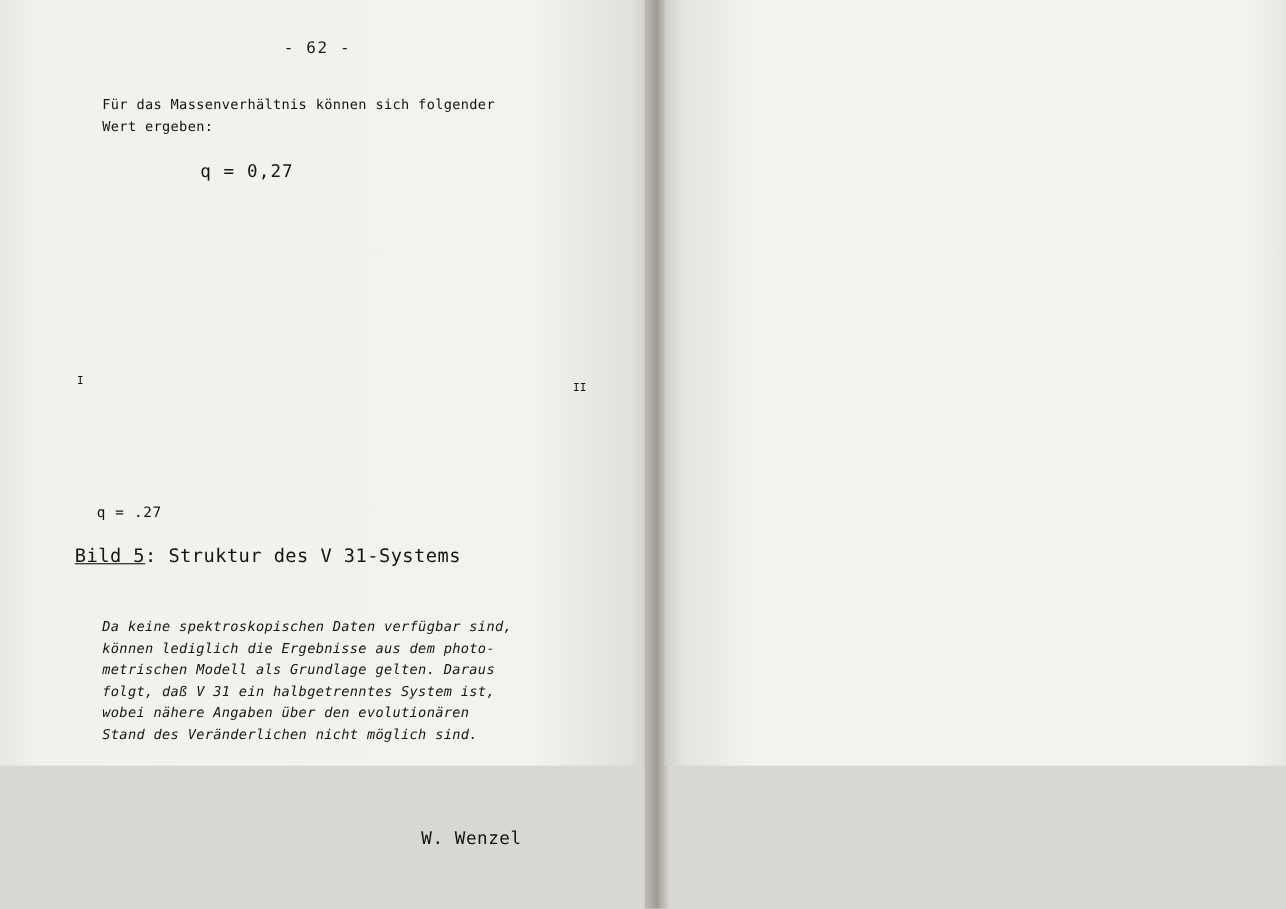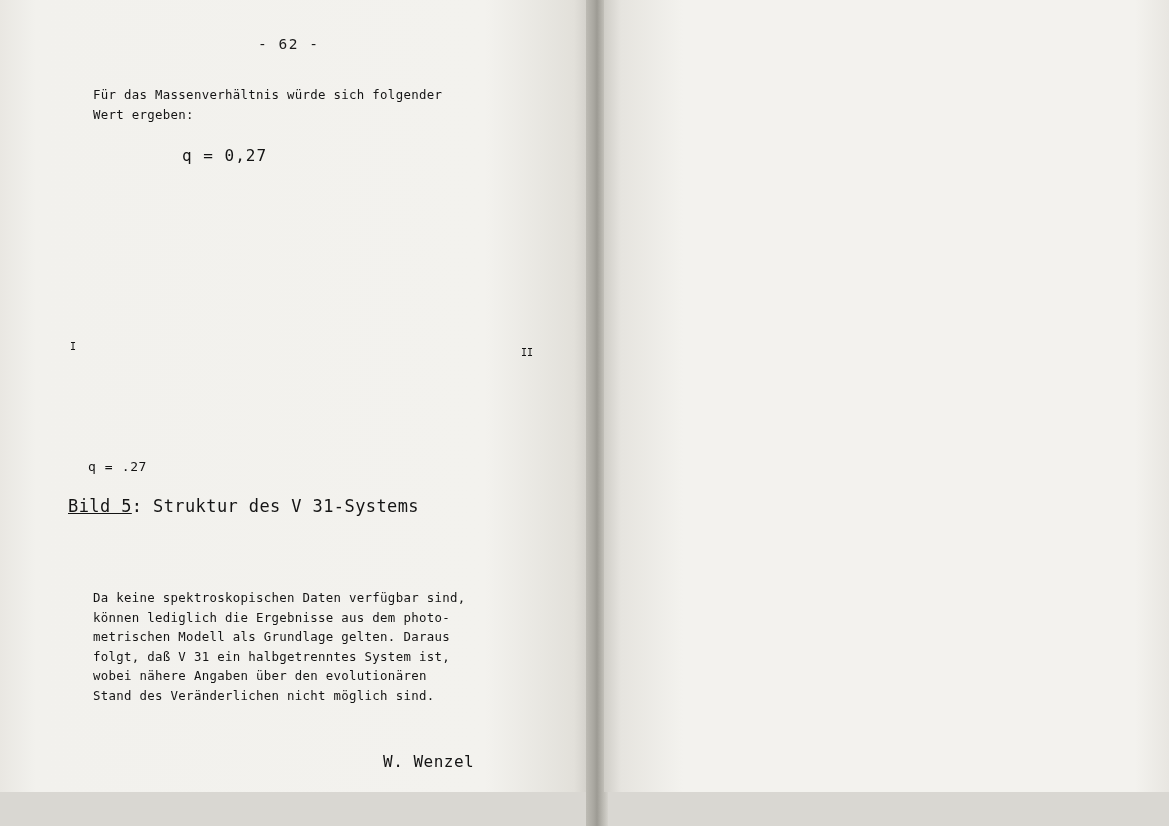--- a/index.html
+++ b/index.html
@@ -4,21 +4,21 @@
 <style>
   html,body{margin:0;padding:0;}
   body{
     width:1169px;height:826px;
     background:#d9d7d2;
     font-family:"DejaVu Sans Mono", monospace;
     overflow:hidden;
     position:relative;
   }
   .page{
-    position:absolute;top:0;height:792px;
+    position:absolute;top:0;height:696px;
     background:#efeeea;
   }
   .page-left{left:0;width:592px;
     background:linear-gradient(to right,#e9e7e2 0%,#f2f1ed 6%,#f3f2ee 82%,#e2e0da 97%,#cdcbc5 100%);
   }
   .page-right{left:604px;width:565px;
     background:linear-gradient(to right,#cfcdc7 0%,#e6e4df 3%,#f3f2ee 14%,#f3f2ee 94%,#e8e6e1 100%);
   }
   .gutter{
     position:absolute;left:586px;top:0;width:22px;height:826px;
@@ -47,31 +47,31 @@
   }
   .roman{
     position:absolute;font-size:10px;color:#141414;
   }
   #fig-label-left{left:70px;top:341px;}
   #fig-label-right{left:521px;top:347px;}
   #bild5{
     position:absolute;left:68px;top:496px;font-size:17px;letter-spacing:.4px;color:#141414;
   }
   #bild5 .u{text-decoration:underline;}
-  #para-da{left:93px;top:588px;width:430px;}
+  #para-da{left:93px;top:560px;width:430px;font-style:italic;}
   #signature{position:absolute;left:383px;top:752px;font-size:16px;letter-spacing:.5px;color:#141414;}
 </style>
 </head>
 <body>
 
 <div class="page page-left">
 
   <div class="pagenum" id="pn-left">- 62 -</div>
 
-  <div class="txt" id="para-intro">Für das Massenverhältnis würde sich folgender
+  <div class="txt" id="para-intro">Für das Massenverhältnis können sich folgender
 Wert ergeben:</div>
 
   <div class="txt" id="eq-q">q = 0,27</div>
 
   <div class="roman" id="fig-label-left">I</div>
   <div class="roman" id="fig-label-right">II</div>
   <div id="fig-caption-in">q = .27</div>
 
   <div id="bild5">
     <span class="u">Bild 5</span><span>: Struktur des V 31-Systems</span>

